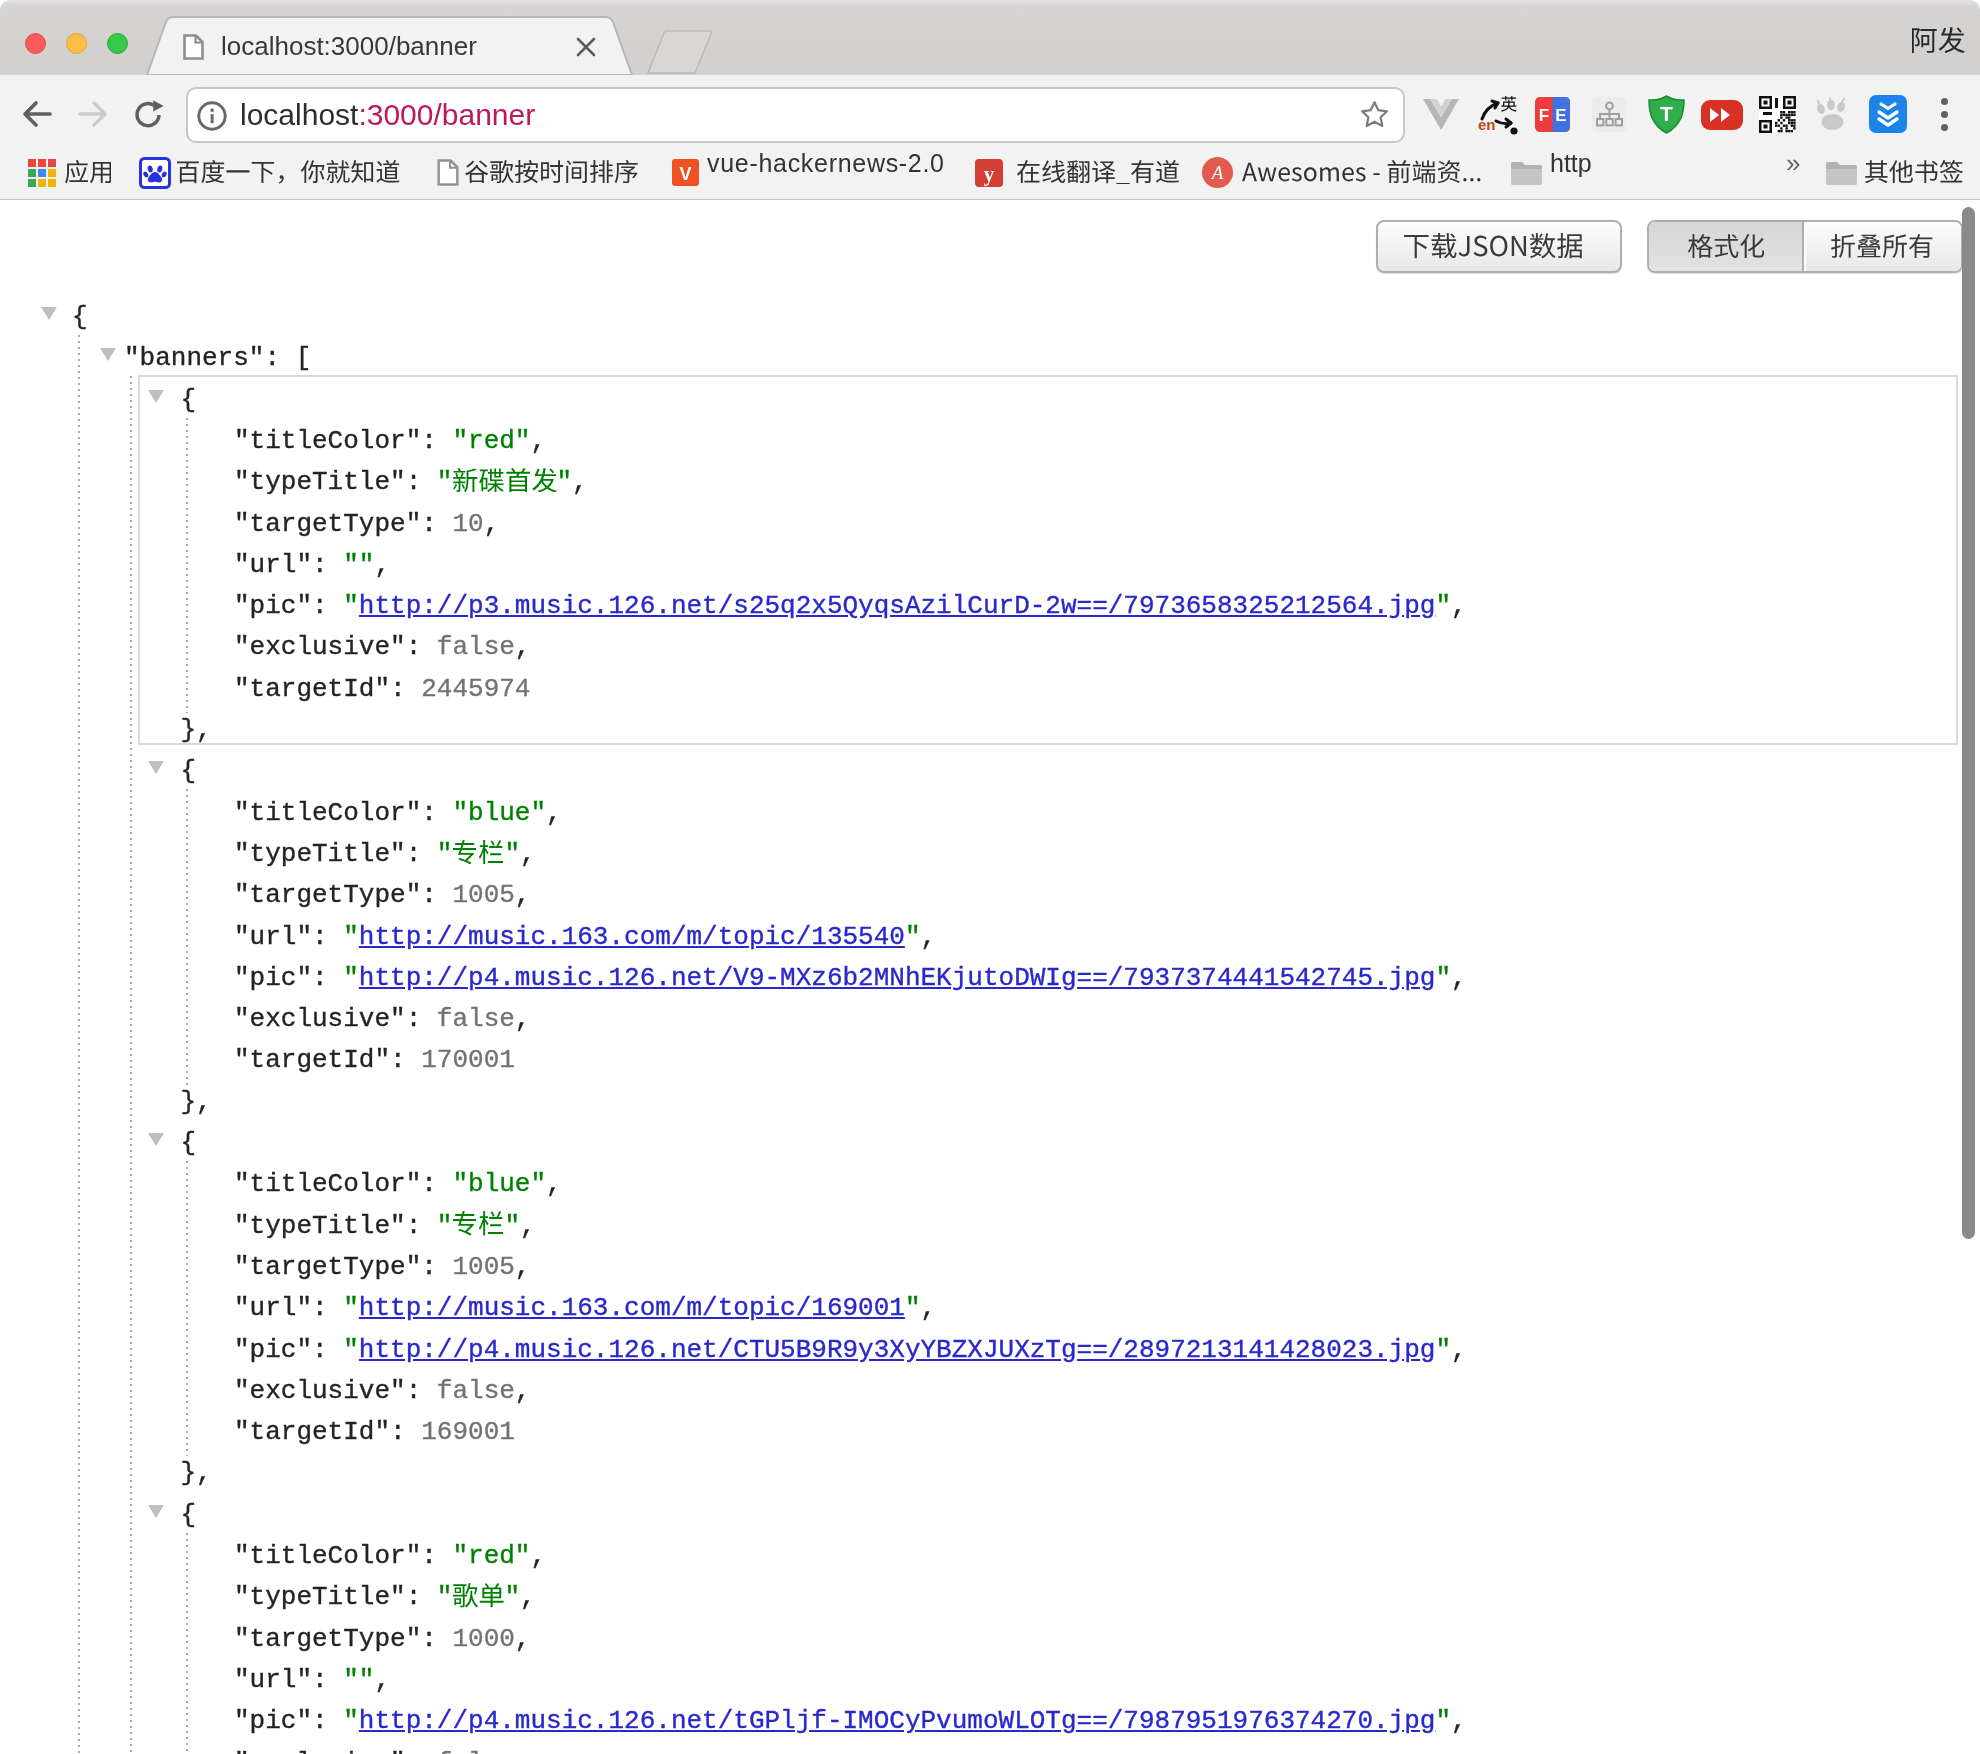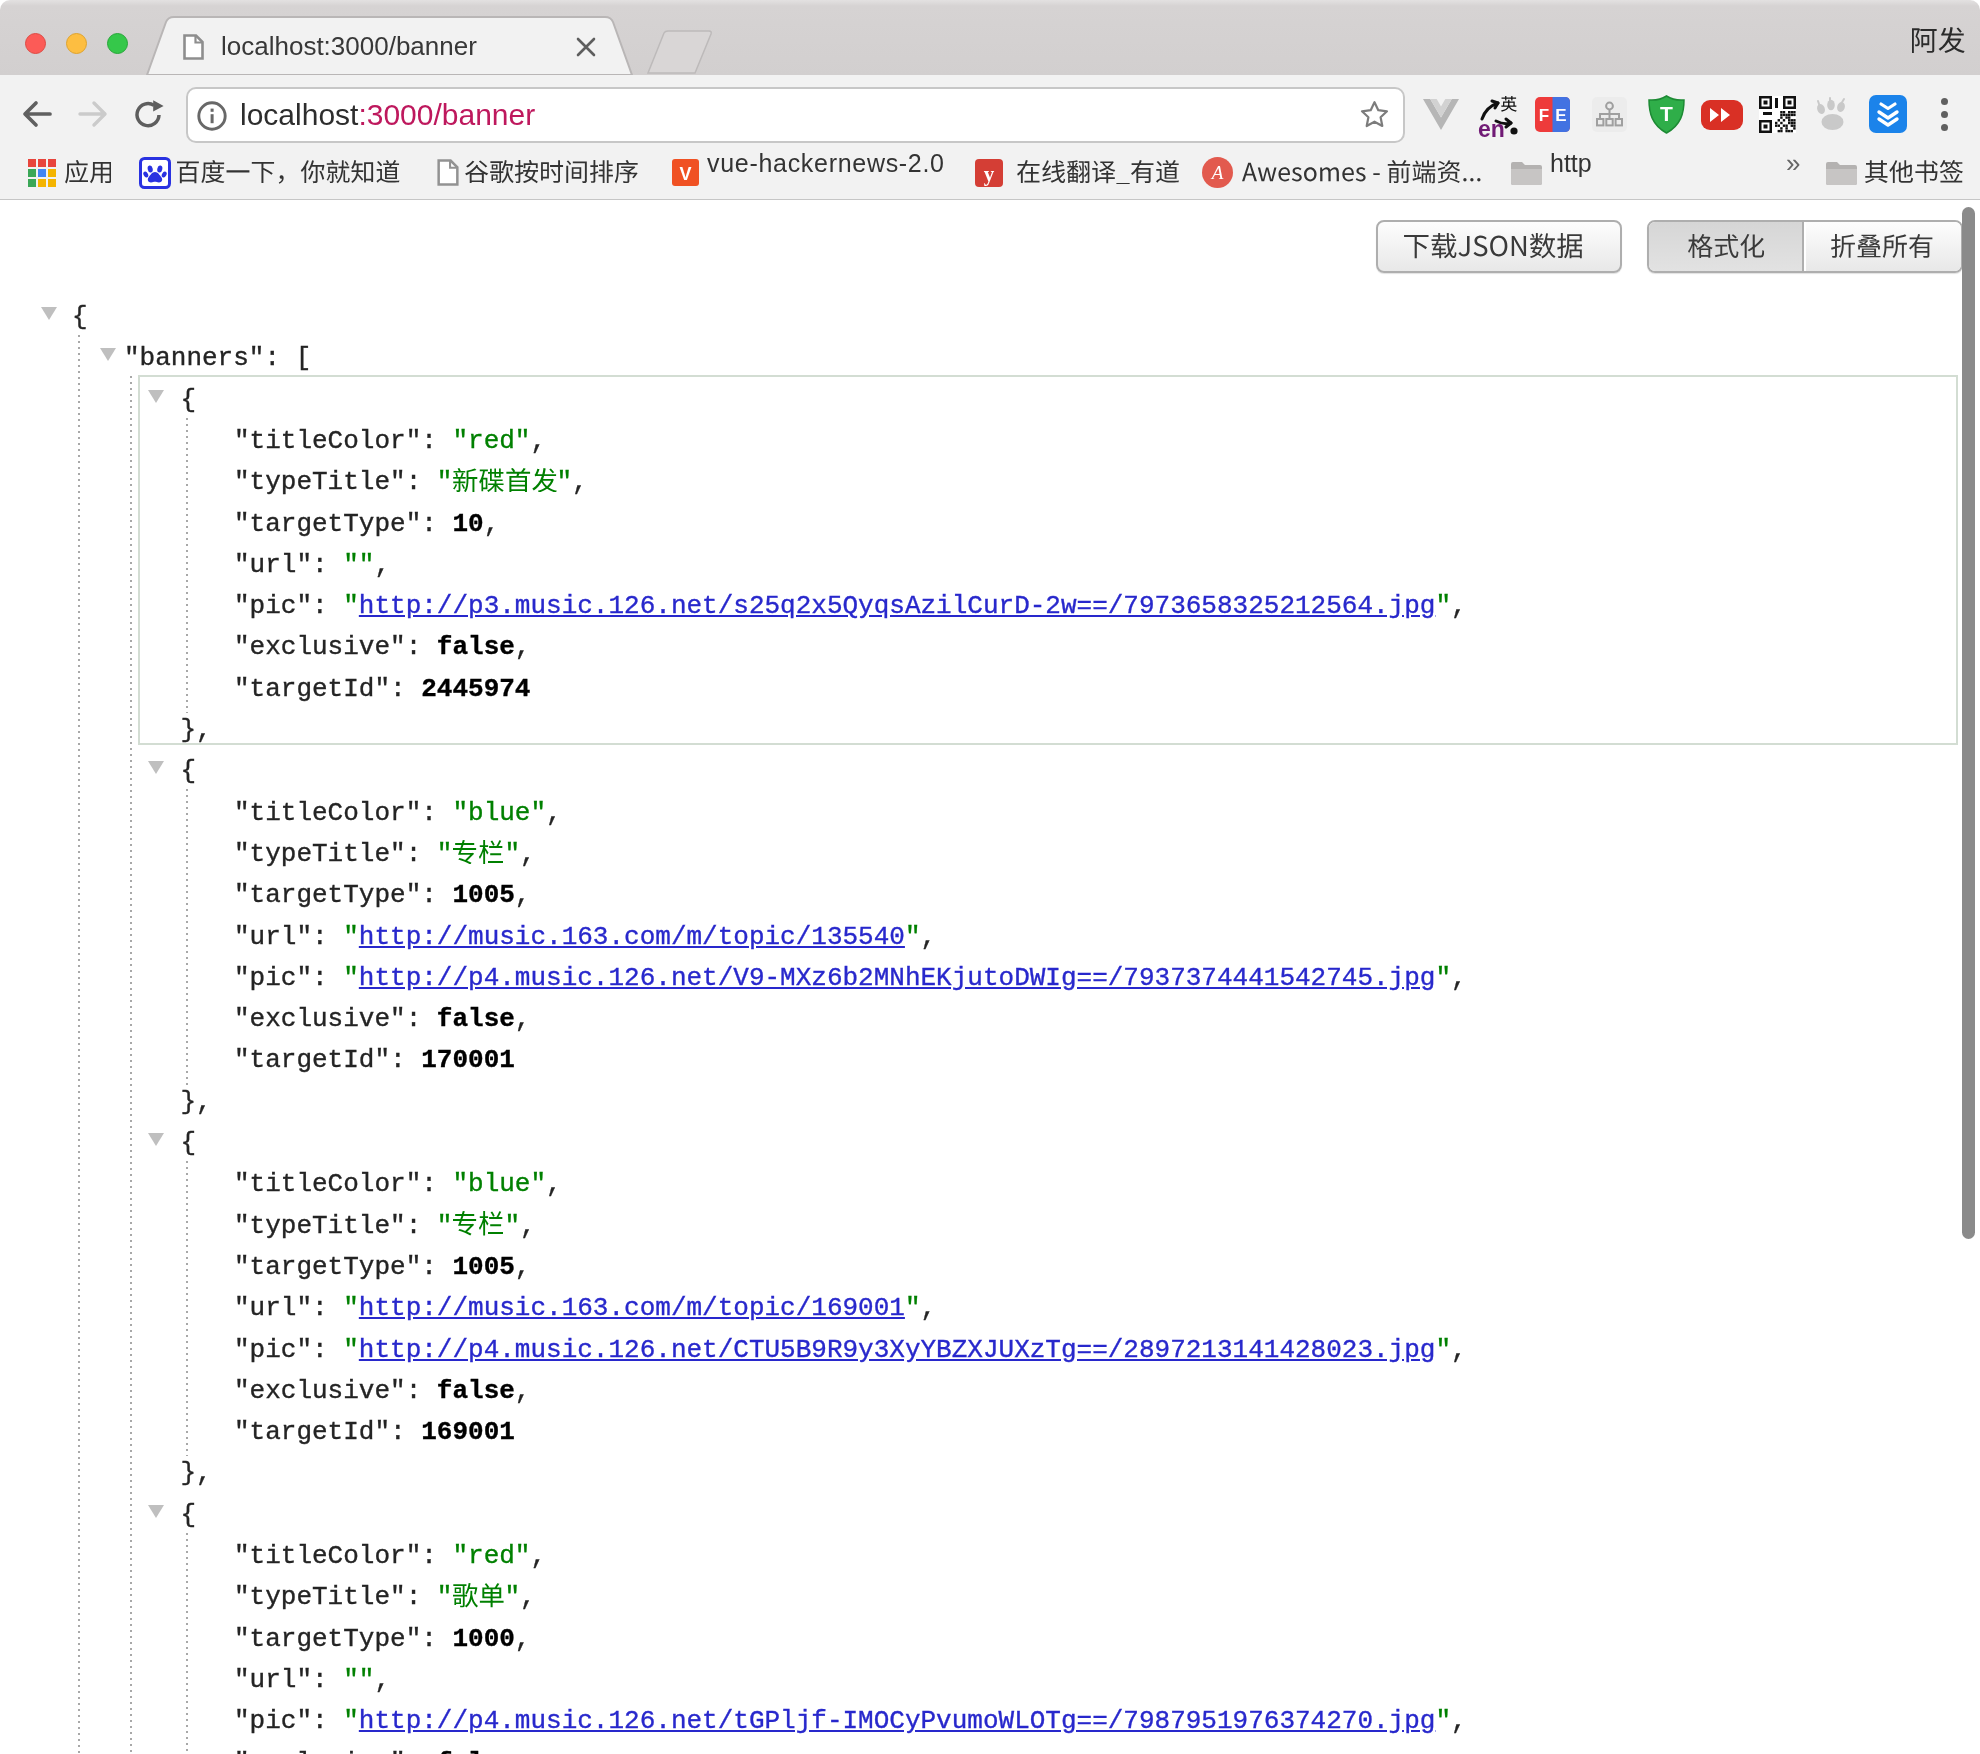--- a/index.html
+++ b/index.html
@@ -3,21 +3,21 @@
 *{margin:0;padding:0;box-sizing:border-box}
 html,body{width:1980px;height:1754px;background:#fff;overflow:hidden}
 body{font-family:"Liberation Sans",sans-serif;position:relative}
 .abs{position:absolute}
 #titlebar{position:absolute;left:0;top:0;width:1980px;height:75px;background:linear-gradient(#e3e1e1,#d6d3d3 8%,#d2cfcf);border-radius:10px 10px 0 0}
 #toolbar{position:absolute;left:0;top:75px;width:1980px;height:75px;background:#f2f2f2}
 #bookbar{position:absolute;left:0;top:150px;width:1980px;height:51px;background:#f2f2f2;border-bottom:2px solid #c6c6c6}
 #content{position:absolute;left:0;top:200px;width:1980px;height:1554px;background:#fff}
 .ln{position:absolute;left:0;width:1980px;height:42px;line-height:42px;font-family:"Liberation Mono",monospace;font-size:26px;white-space:pre;color:#242424;-webkit-text-stroke:0.35px}
 .g{color:#008000}
-.nb{color:#000000;font-weight:bold}
+.nb{color:#737373;font-weight:normal}
 .lk{color:#2828cc;text-decoration:underline}
 .tri{position:absolute;width:0;height:0;border-left:8.5px solid transparent;border-right:8.5px solid transparent;border-top:13px solid #bfbfbf}
 .guide{position:absolute;width:2px;background-image:repeating-linear-gradient(to bottom,#a8a8a8 0,#a8a8a8 2px,transparent 2px,transparent 6px)}
 .cjkw{display:inline-block;height:1px}
 .bm{position:absolute;top:140px;height:46px}
 </style></head><body>
 <div id="titlebar"></div>
 <div class="abs" style="left:24.5px;top:32.5px;width:21px;height:21px;border-radius:50%;background:#fc5b57;border:1px solid #de4a43"></div>
 <div class="abs" style="left:65.5px;top:32.5px;width:21px;height:21px;border-radius:50%;background:#fdbe41;border:1px solid #dfa32c"></div>
 <div class="abs" style="left:106.5px;top:32.5px;width:21px;height:21px;border-radius:50%;background:#35c84a;border:1px solid #27a739"></div>
@@ -63,21 +63,21 @@
 <path d="M0,0 L18,31 L36,0 H28.8 L18,18.6 L7.2,0 Z" fill="#b6b6b6"></path>
 <path d="M7.2,0 L18,18.6 L28.8,0 H22.3 L18,7.5 L13.7,0 Z" fill="#d2d2d2"></path>
   </svg>
 <svg class="abs" style="left:1478px;top:95px" width="40" height="40" viewBox="0 0 40 40">
 <path d="M4,24 Q8,12 20,8" fill="none" stroke="#111" stroke-width="3" stroke-linecap="round"></path>
 <path d="M20,8 L14,6 M20,8 L17,13" stroke="#111" stroke-width="3" stroke-linecap="round"></path>
 <path d="M18,26 Q26,30 33,28" fill="none" stroke="#111" stroke-width="3" stroke-linecap="round"></path>
 <path d="M33,28 L28,24 M33,28 L28,32" stroke="#111" stroke-width="3" stroke-linecap="round"></path>
 <circle cx="36" cy="36" r="3.6" fill="#111"></circle>
   </svg>
-<div class="abs" style="left:1478px;top:116px;font-size:23px;font-weight:bold;color:#701a75;font-family:'Liberation Sans',sans-serif">en</div>
+<div class="abs" style="left:1478px;top:116px;font-size:15px;font-weight:bold;color:#c2410c;font-family:'Liberation Sans',sans-serif">en</div>
 <svg style="position:absolute;left:1501.0px;top:96.0px;" width="15.8" height="15.7" viewBox="38 -840 931 922">
     <g transform="scale(1,-1)">
       <path fill="#111" d="M457 627V512H160V278H57V207H431C391 118 288 37 38 -19C55 -36 75 -66 84 -82C345 -19 458 75 505 181C585 35 721 -47 921 -82C931 -61 952 -30 969 -14C776 13 641 83 569 207H945V278H846V512H535V627ZM232 278V446H457V351C457 327 456 302 452 278ZM771 278H531C534 302 535 326 535 350V446H771ZM640 840V748H355V840H281V748H69V680H281V575H355V680H640V575H715V680H928V748H715V840Z"></path>
     </g>
   </svg>
 <svg class="abs" style="left:1535px;top:97px" width="35" height="35" viewBox="0 0 35 35">
 <rect x="0" y="0" width="35" height="35" rx="5" fill="#ee3b3b"></rect>
 <path d="M17.5,0 H30 Q35,0 35,5 V30 Q35,35 30,35 H17.5 Z" fill="#4272e2"></path>
 <text x="9" y="24" font-family="Liberation Sans" font-size="17" font-weight="bold" fill="#fff" text-anchor="middle">F</text>
 <text x="26" y="24" font-family="Liberation Sans" font-size="17" font-weight="bold" fill="#fff" text-anchor="middle">E</text>

